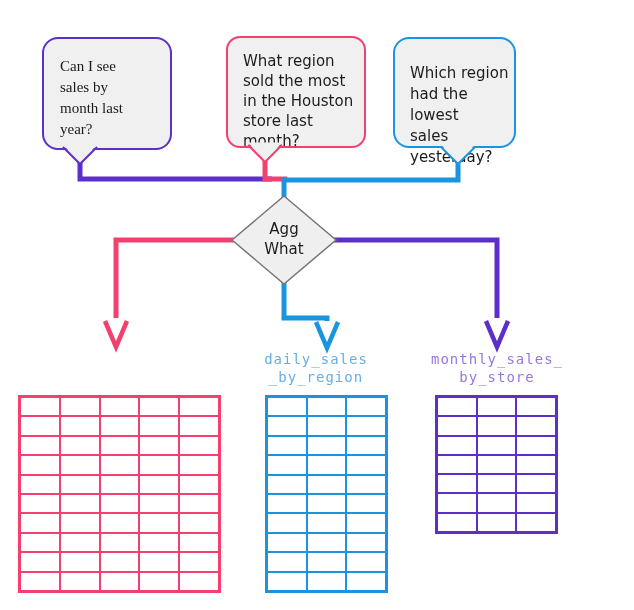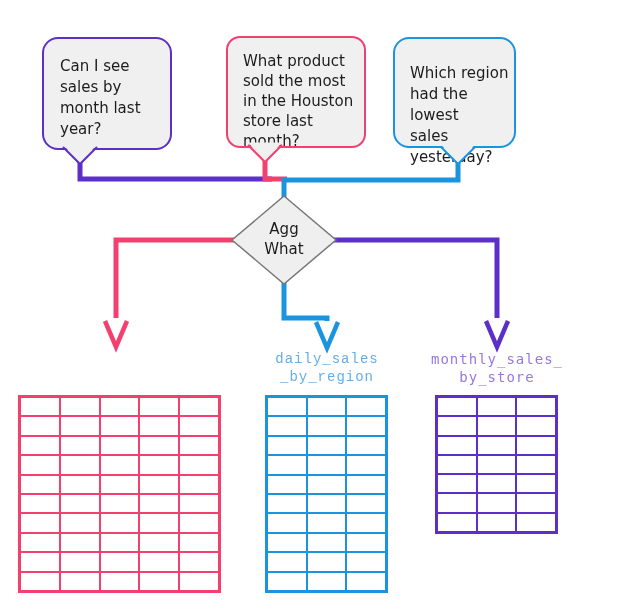--- a/index.html
+++ b/index.html
@@ -64,29 +64,29 @@
 
     <path class="st-blue" d="M284,282 L284,318 L327,318 L327,321" fill="none" stroke-width="5"></path>
     <path class="st-blue" d="M316,322 L327,348 L338,322" fill="none" stroke-width="4.5"></path>
 
     <path class="st-purple" d="M334,240 L497,240 L497,318" fill="none" stroke-width="5"></path>
     <path class="st-purple" d="M486,321 L497,347 L508,321" fill="none" stroke-width="4.5"></path>
 
     <polygon points="284,196 336,240 284,284 232,240" fill="#EFEFEF" style="stroke:var(--diamond-border)" stroke-width="1.5"></polygon>
   </svg>
 
-  <div class="bubble bubble-purple" style="left:42px;top:37px;width:130px;height:113px;padding:17px 0 0 16px;">
+  <div class="bubble bubble-purple" style="left:42px;top:37px;width:130px;height:113px;padding:17px 0 0 16px;font-family:Liberation Serif, serif;">
     <div class="bubble-text">Can I see
 sales by
 month last
 year?</div>
   </div>
 
   <div class="bubble bubble-pink" style="left:226px;top:36px;width:140px;height:112px;padding:13px 0 0 15px;border-radius:14px;">
-    <div class="bubble-text tight">What product
+    <div class="bubble-text tight">What region
 sold the most
 in the Houston
 store last
 month?</div>
   </div>
 
   <div class="bubble bubble-blue" style="left:393px;top:37px;width:123px;height:111px;padding:24px 0 0 15px;">
     <div class="bubble-text">Which region
 had the lowest
 sales
@@ -104,21 +104,21 @@
     <g>
       <path class="fill-bubble" d="M248,142.5 L282,142.5 L265,162 Z"></path>
       <path class="st-pink" d="M248,145 L265,162 L282,145" fill="none" stroke-width="2"></path>
     </g>
     <g>
       <path class="fill-bubble" d="M441,144.5 L475,144.5 L458,164 Z"></path>
       <path class="st-blue" d="M441,147 L458,164 L475,147" fill="none" stroke-width="2"></path>
     </g>
   </svg>
 
-  <div class="tlabel" style="left:247px;top:350px;width:160px;color:var(--blue-light);font-family:Liberation Mono, monospace;">daily_sales
+  <div class="tlabel" style="left:236px;top:350px;width:160px;color:var(--blue-light);">daily_sales
 _by_region</div>
   <div class="tlabel" style="left:417px;top:350px;width:160px;color:var(--purple-light);">monthly_sales_
 by_store</div>
 
   <div class="tbl tbl-pink" style="left: 18px; top: 395px; width: 203px; height: 198px; grid-template-columns: repeat(5, 1fr); grid-template-rows: repeat(10, 1fr);">
       <div class="cell"></div>
       <div class="cell"></div>
       <div class="cell"></div>
       <div class="cell"></div>
       <div class="cell"></div>

